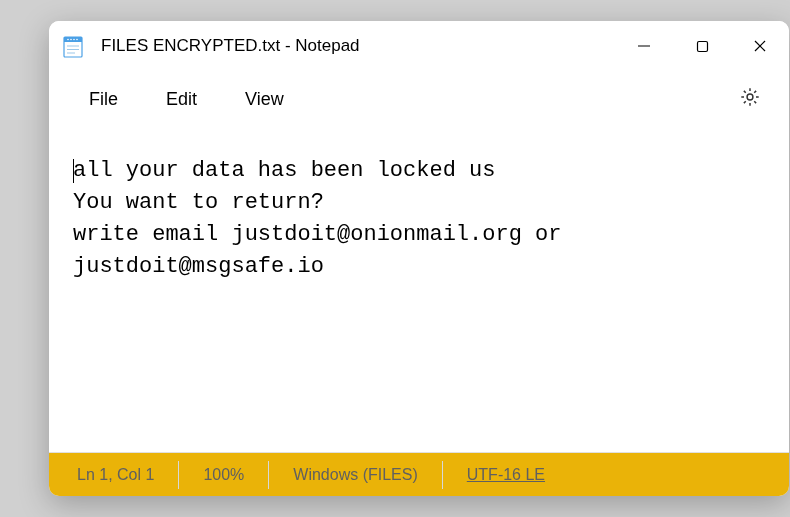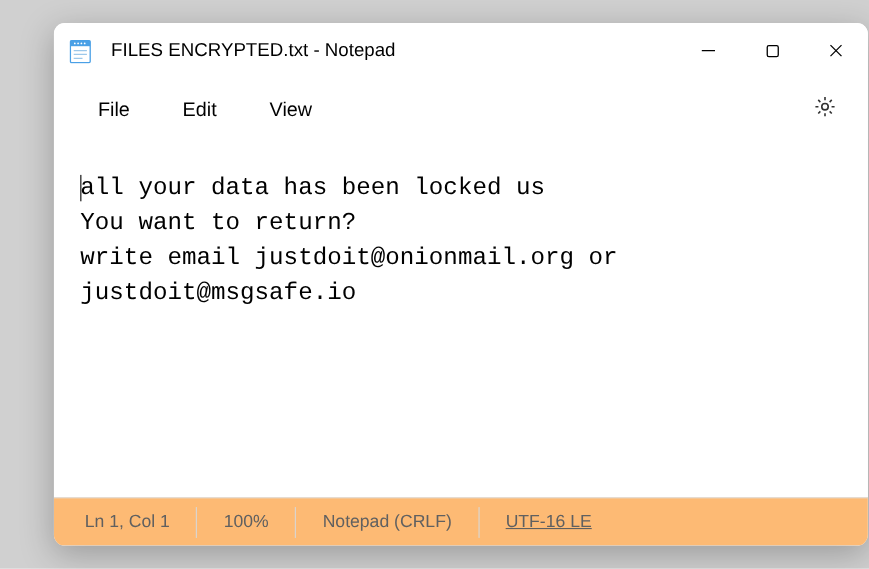--- a/index.html
+++ b/index.html
@@ -103,21 +103,21 @@
       content: "";
       display: inline-block;
       width: 1px;
       height: 24px;
       background: #000;
       vertical-align: text-bottom;
       margin-right: -1px;
     }
     .statusbar {
       height: 44px;
-      background: #fdba74;
+      background: #eab308;
       border-top: 1px solid #e0e0e0;
       display: flex;
       align-items: center;
       padding: 0 20px;
       font-size: 16px;
       color: #606060;
     }
     .status-segment {
       padding: 0 24px;
       border-right: 1px solid #d8d8d8;
@@ -188,17 +188,17 @@
     </div>
   </div>
 
   <div class="editor"><span class="cursor-line">all your data has been locked us
 You want to return?
 write email justdoit@onionmail.org or justdoit@msgsafe.io</span></div>
 
   <div class="statusbar">
     <div class="status-segment">Ln 1, Col 1</div>
     <div class="status-segment">100%</div>
-    <div class="status-segment">Notepad (CRLF)</div>
+    <div class="status-segment">Windows (FILES)</div>
     <div class="status-segment">UTF-16 LE</div>
   </div>
 
 </div>
 
 </body></html>

